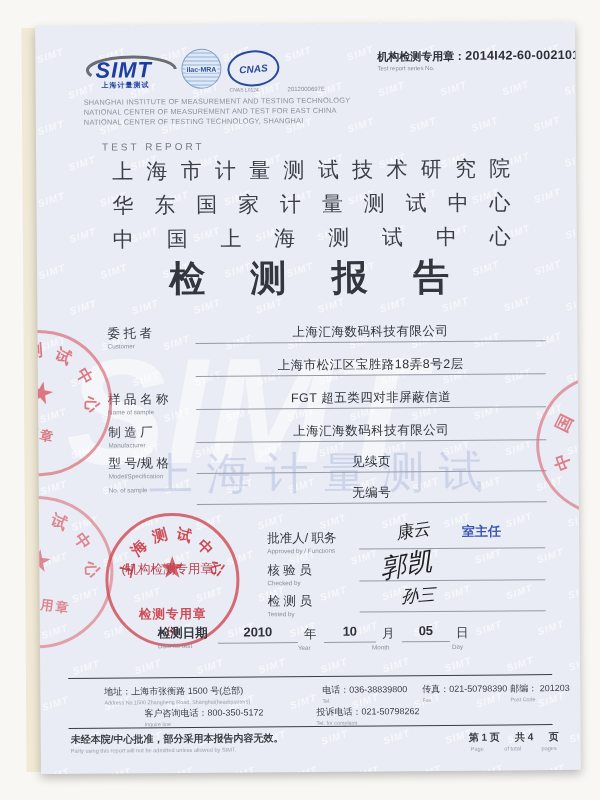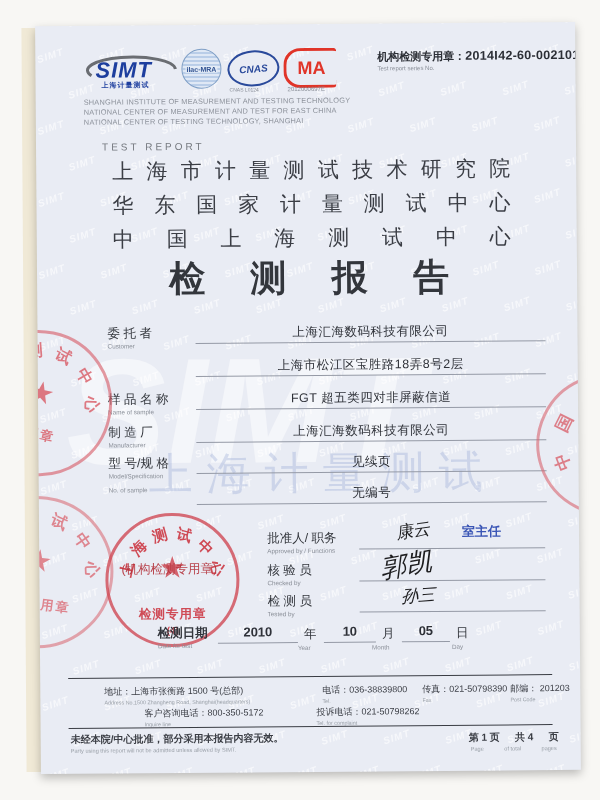--- a/index.html
+++ b/index.html
@@ -319,23 +319,20 @@
       <span class="simt-text">SIMT</span>
       <span class="simt-sub">上海计量测试</span>
     </div>
     <div class="abs ilac-logo">
       <span class="ilac-text">ilac-MRA</span>
     </div>
     <div class="abs cnas-logo">
       <span class="cnas-text">CNAS</span>
     </div>
     <div class="abs cnas-sub">CNAS L0124</div>
-    <div class="abs cma-logo">
-      <span class="cma-text">MA</span>
-    </div>
     <div class="abs cma-sub">2012000697E</div>
 
     <div class="abs repno">
       <div class="repno-line1">
         <span>机构检测专用章：</span><span class="val">2014I42-60-002101</span>
       </div>
       <div class="repno-sub">Test report series No.</div>
     </div>
 
     <div class="abs inst-en">

